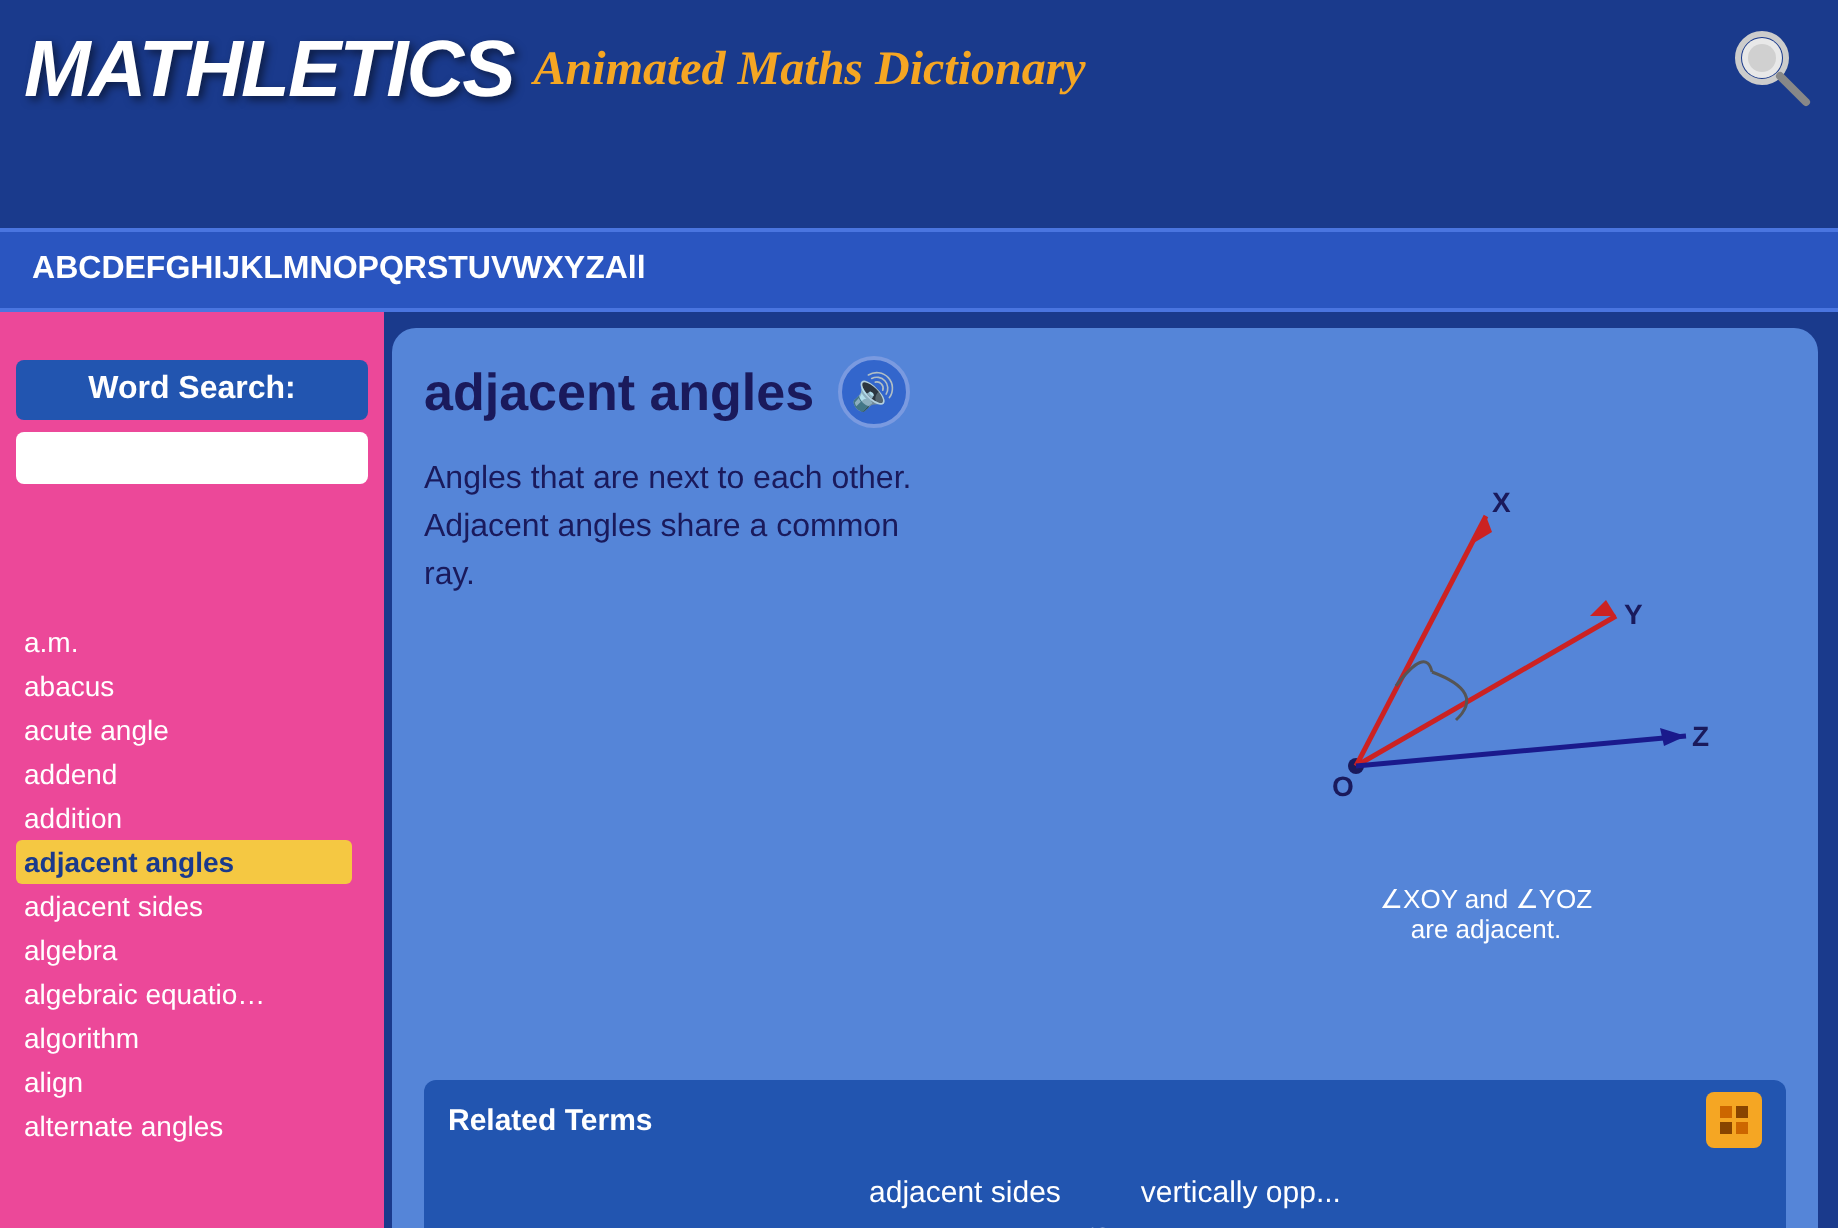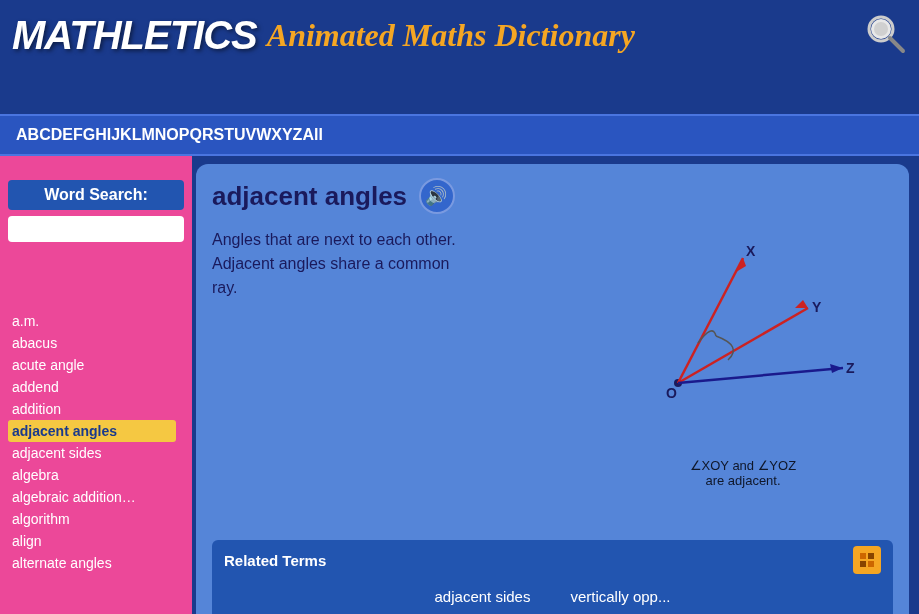--- a/index.html
+++ b/index.html
@@ -23,21 +23,21 @@
     .logo-mathletics {
       font-size: 40px;
       font-weight: bold;
       font-style: italic;
       color: white;
       font-family: 'Arial Black', sans-serif;
       letter-spacing: -1px;
       text-shadow: 2px 2px 4px rgba(0,0,0,0.5);
     }
     .logo-subtitle {
-      font-size: 32px;
+      font-size: 24px;
       font-style: italic;
       color: #f5a623;
       font-family: Georgia, serif;
       font-weight: bold;
     }
 
     
     .alphabet-bar {
       background: #2a55c0;
       padding: 6px 16px;
@@ -184,23 +184,23 @@
       flex-direction: column;
       align-items: center;
     }
     .diagram-area {
       width: 290px;
       height: 210px;
       position: relative;
     }
     .diagram-caption {
       text-align: center;
-      color: #0f172a;
+      color: #ffffff;
       font-size: 13px;
-      margin-top: 20px;
+      margin-top: 4px;
     }
 
     
     .related-section {
       margin-top: auto;
     }
     .related-header {
       background: #2255b0;
       color: white;
       font-size: 15px;
@@ -279,21 +279,21 @@
     <div class="sidebar-scroll-area">
       <div class="word-list" id="word-list">
       <div class="word-item">a.m.</div>
           <div class="word-item">abacus</div>
           <div class="word-item">acute angle</div>
           <div class="word-item">addend</div>
           <div class="word-item">addition</div>
           <div class="word-item active">adjacent angles</div>
           <div class="word-item">adjacent sides</div>
           <div class="word-item">algebra</div>
-          <div class="word-item">algebraic addition…</div>
+          <div class="word-item">algebraic equatio…</div>
           <div class="word-item">algorithm</div>
           <div class="word-item">align</div>
           <div class="word-item">alternate angles</div>
         </div>
     </div>
   </div>
 
   <div class="content-area">
 
     <div class="term-header">

